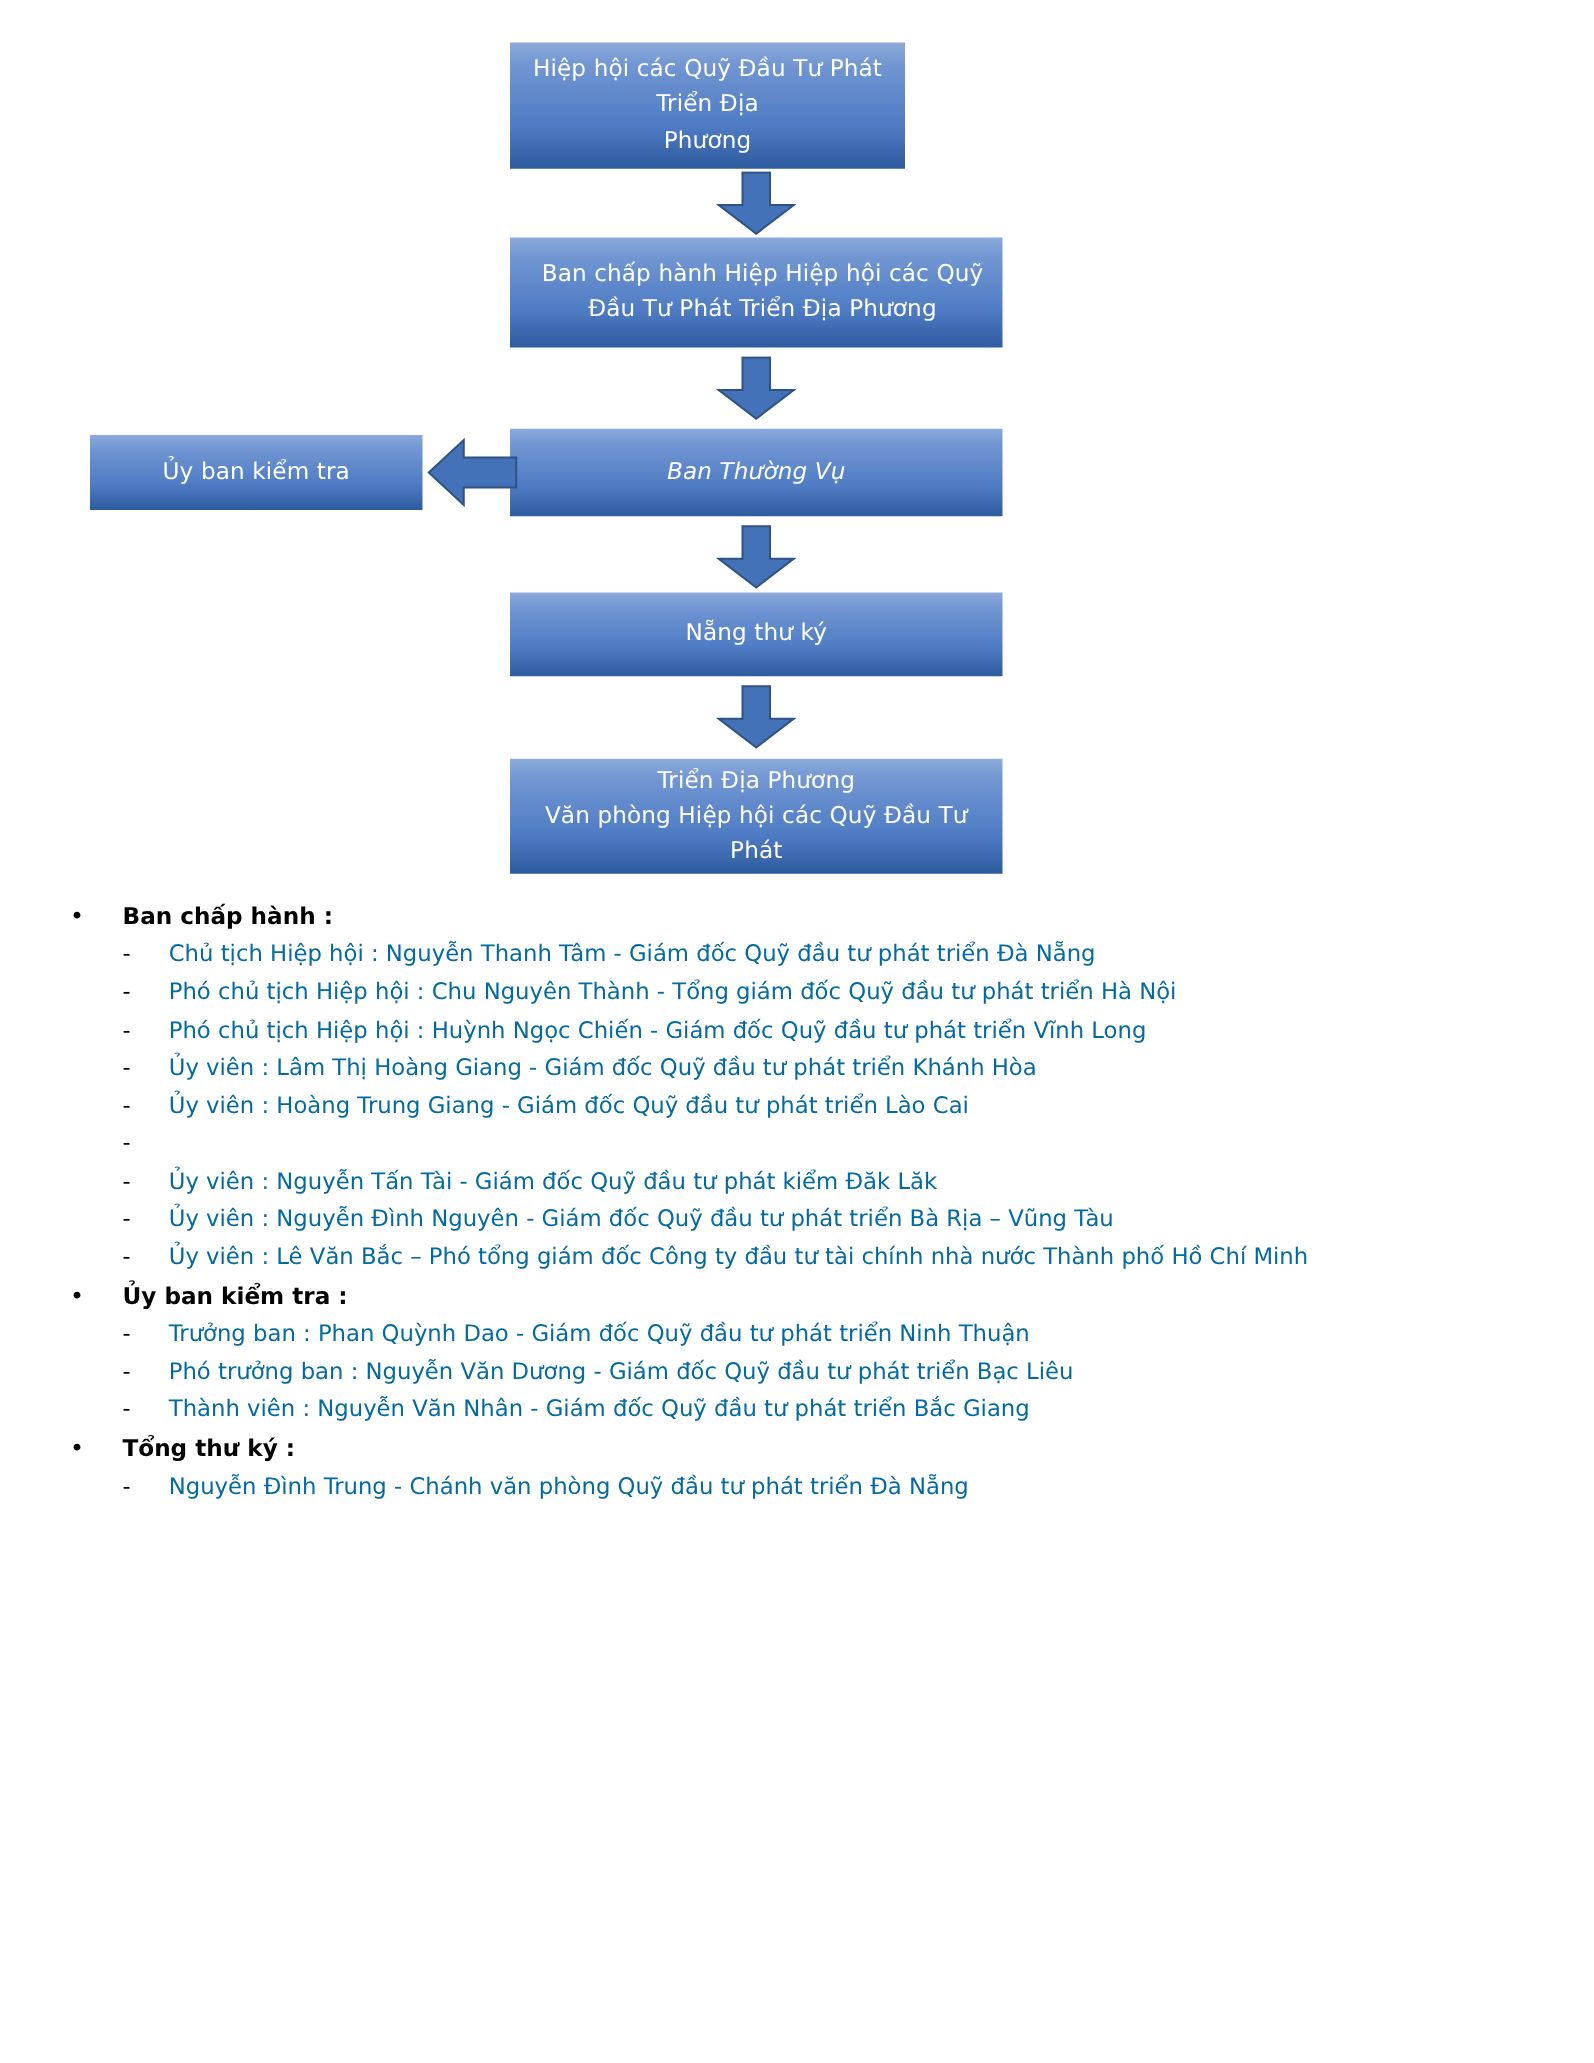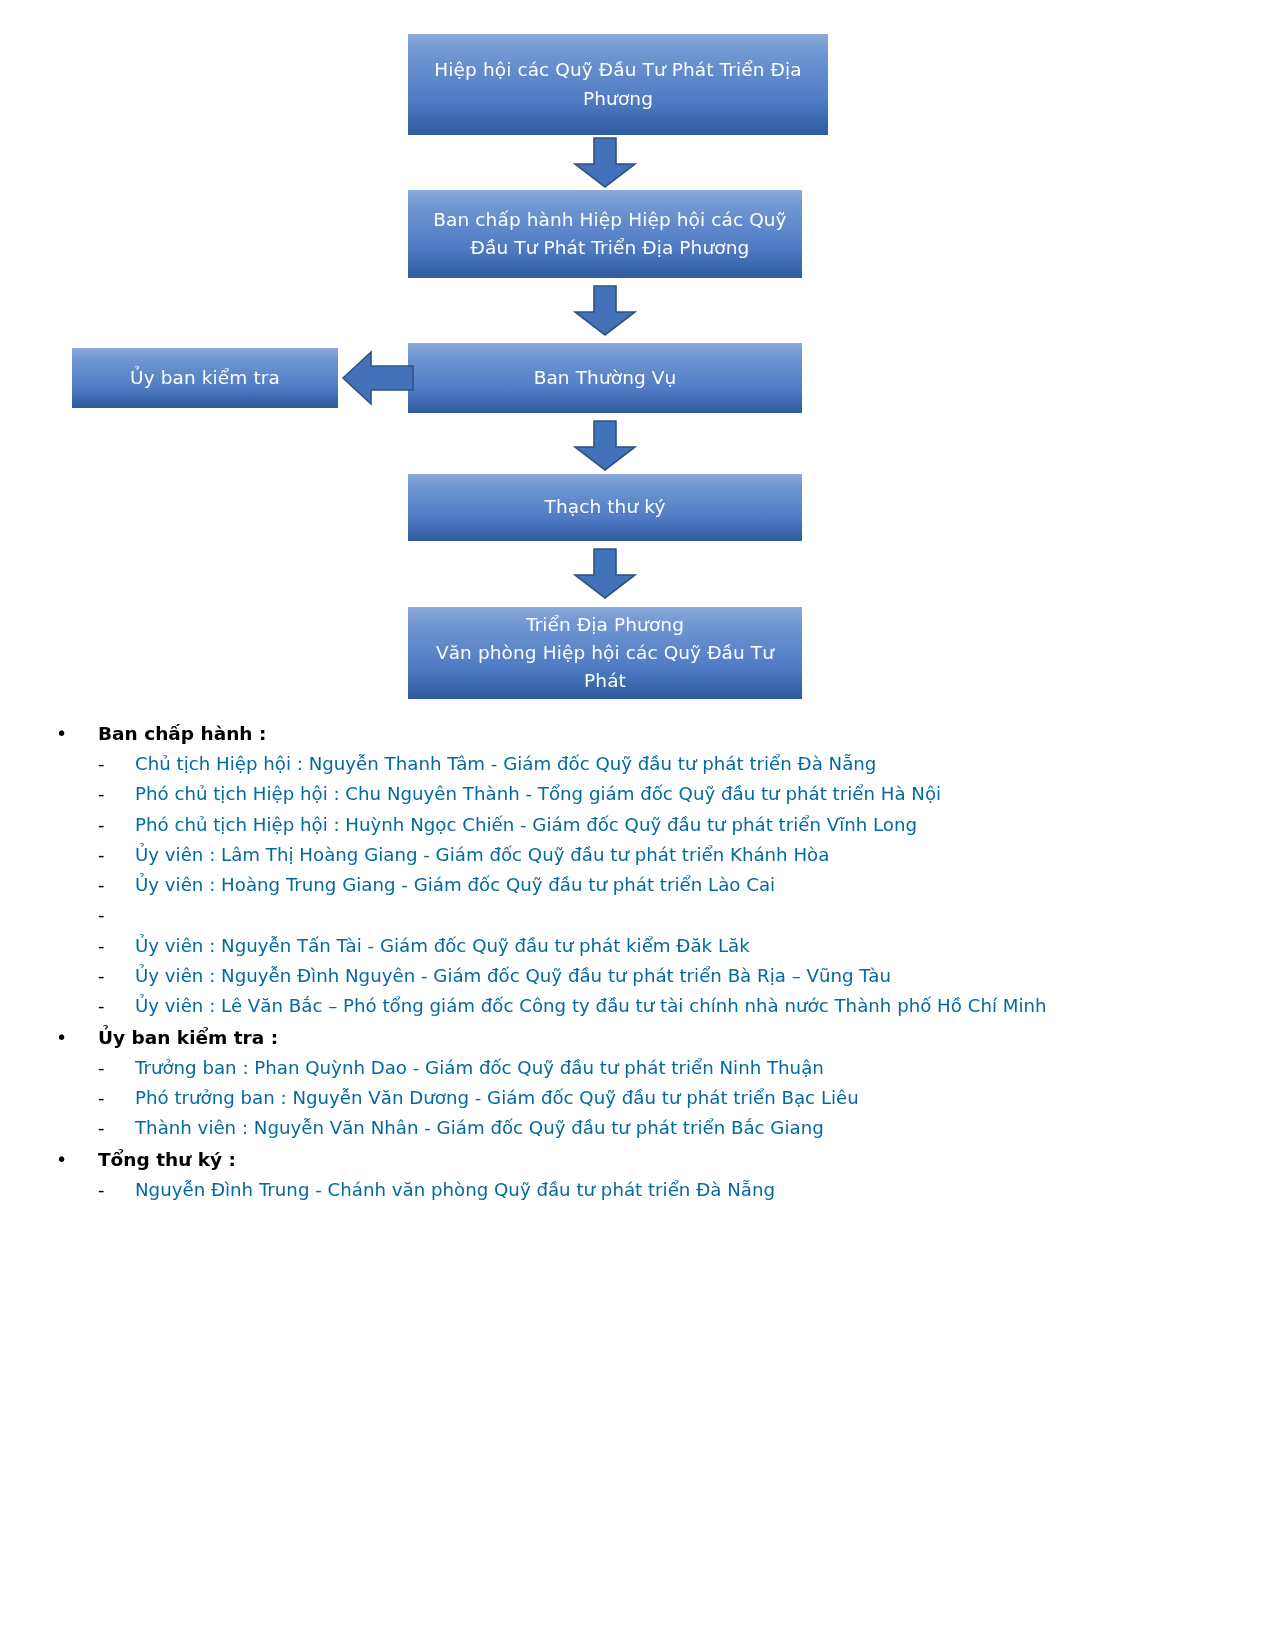--- a/index.html
+++ b/index.html
@@ -34,23 +34,23 @@
     text-align: center;
     font-family: "DejaVu Sans", sans-serif;
     font-size: 18.5px;
     line-height: 1.52;
     letter-spacing: 0.1px;
     padding: 4px 14px;
   }
   .fc-box span { display: block; }
 
   
-  #box-association { left: 408px; top: 34px;  width: 420px; height: 101px; }
+  #box-association { left: 408px; top: 34px;  width: 316px; height: 101px; }
   #box-executive   { left: 408px; top: 190px; width: 394px; height: 88px; padding-left: 24px;  }
-  #box-standing    { left: 408px; top: 343px; width: 394px; height: 70px;  }
+  #box-standing    { left: 408px; top: 343px; width: 394px; height: 70px; font-style: italic;  }
   #box-inspection  { left: 72px;  top: 348px; width: 266px; height: 60px;  }
   #box-secretary   { left: 408px; top: 474px; width: 394px; height: 67px;  }
   #box-office      { left: 408px; top: 607px; width: 394px; height: 92px;  }
 
   
   .arrow-down {
     position: absolute;
     width: 64px;
     height: 52px;
   }
@@ -157,21 +157,21 @@
       <span>Ủy ban kiểm tra</span>
     </div>
   </div>
 
   <svg class="arrow-down" id="arrow-3" viewBox="0 0 64 52">
     <polygon points="21,1 43,1 43,27 62,27 32,50 2,27 21,27" fill="#4472B8" stroke="#2E5382" stroke-width="1.6"></polygon>
   </svg>
 
   <div class="fc-box" id="box-secretary">
     <div>
-      <span>Thạch thư ký</span>
+      <span>Nẵng thư ký</span>
     </div>
   </div>
 
   <svg class="arrow-down" id="arrow-4" viewBox="0 0 64 52">
     <polygon points="21,1 43,1 43,27 62,27 32,50 2,27 21,27" fill="#4472B8" stroke="#2E5382" stroke-width="1.6"></polygon>
   </svg>
 
   <div class="fc-box" id="box-office">
     <div>
       <span>Triển Địa Phương</span>

